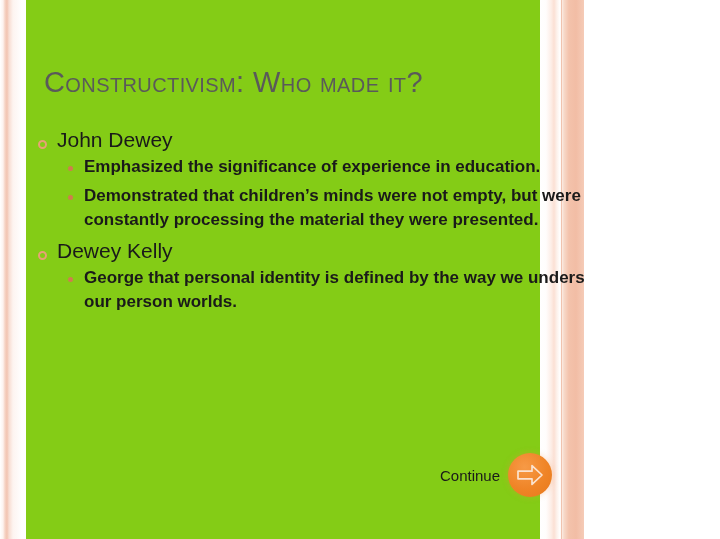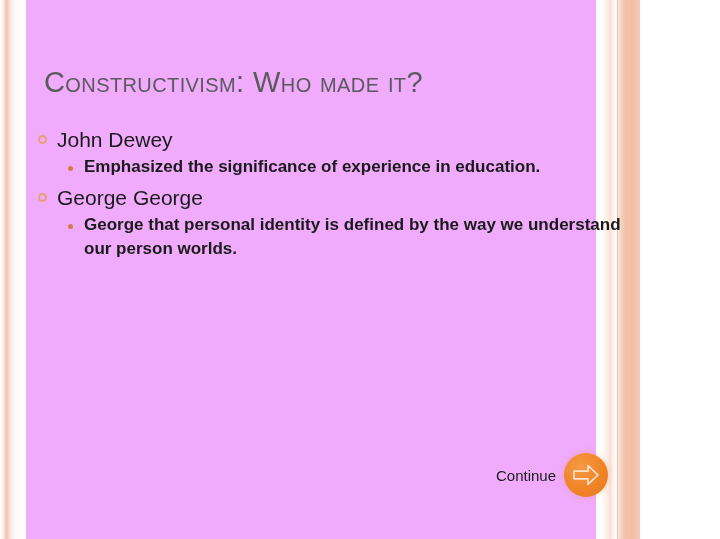--- a/index.html
+++ b/index.html
@@ -9,23 +9,23 @@
   }
   body {
     width: 720px;
     height: 539px;
     overflow: hidden;
     font-family: "Liberation Sans", sans-serif;
   }
 
   #slide {
     position: relative;
-    width: 640px;
+    width: 584px;
     height: 539px;
-    background: #f0abfc;
+    background: #84cc16;
     overflow: hidden;
   }
 
   
   .edge-left {
     position: absolute;
     left: 0; top: 0;
     width: 26px; height: 100%;
     background: linear-gradient(to right,
         #ffffff 0px,
@@ -78,21 +78,21 @@
   
   #body {
     position: absolute;
     left: 38px;
     top: 126px;
     width: 600px;
   }
 
   .lvl1 {
     display: flex;
-    align-items: flex-start;
+    align-items: center;
     margin: 0 0 2px 0;
   }
   .lvl1 .bullet-ring {
     flex: 0 0 auto;
     width: 9px;
     height: 9px;
     margin-top: 9px;
     margin-right: 10px;
     border: 2px solid #e8a076;
     border-radius: 50%;
@@ -175,26 +175,30 @@
         <span class="bullet-ring"></span>
         <span class="lvl1-text">John Dewey</span>
       </div>
       <div class="lvl2">
         <span class="bullet-dot"></span>
         <span class="lvl2-text">Emphasized the significance of experience in education.</span>
       </div>
     </div>
 
     <div class="group">
+      <div class="lvl2">
+        <span class="bullet-dot"></span>
+        <span class="lvl2-text">Demonstrated that children’s minds were not empty, but were constantly processing the material they were presented.</span>
+      </div>
     </div>
 
     <div class="group">
       <div class="lvl1">
         <span class="bullet-ring"></span>
-        <span class="lvl1-text">George George</span>
+        <span class="lvl1-text">Dewey Kelly</span>
       </div>
       <div class="lvl2">
         <span class="bullet-dot"></span>
         <span class="lvl2-text">George that personal identity is defined by the way we understand our person worlds.</span>
       </div>
     </div>
 
   </div>
 
   <div id="continue-control">

